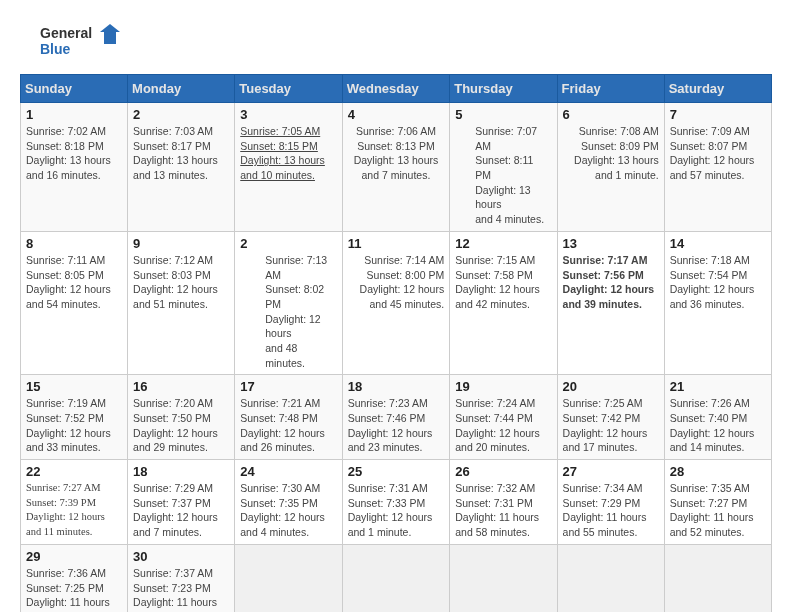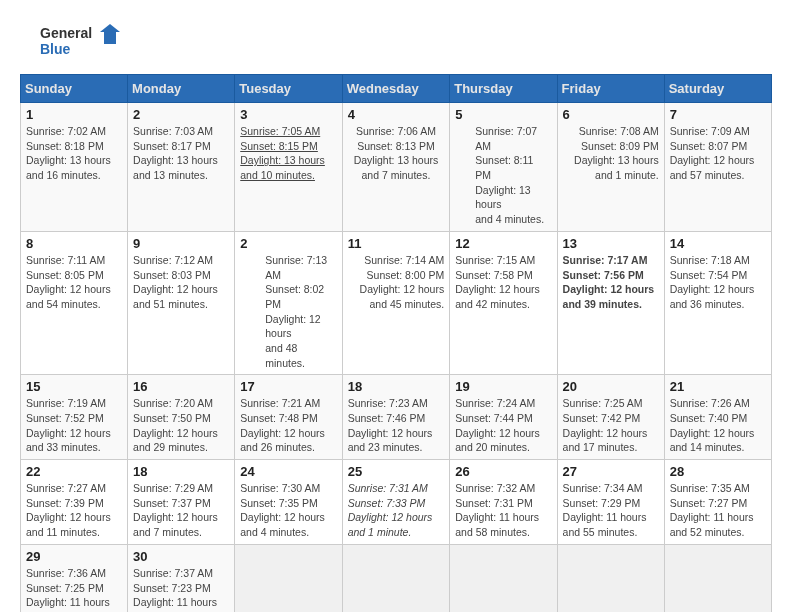--- a/index.html
+++ b/index.html
@@ -248,42 +248,42 @@
           <span class="day-num">21</span>
           <div class="day-info" style="white-space: pre-line;">Sunrise: 7:26 AM
 Sunset: 7:40 PM
 Daylight: 12 hours
 and 14 minutes.</div>
         </td>
       </tr>
       <tr>
         <td>
           <span class="day-num">22</span>
-          <div class="day-info" style="white-space: pre-line;">Sunrise: 7:27 AM
+          <div class="day-info" style="white-space: pre-line; font-family: Liberation Serif, serif;">Sunrise: 7:27 AM
 Sunset: 7:39 PM
 Daylight: 12 hours
 and 11 minutes.</div>
         </td>
         <td>
           <span class="day-num">18</span>
           <div class="day-info" style="white-space: pre-line;">Sunrise: 7:29 AM
 Sunset: 7:37 PM
 Daylight: 12 hours
 and 7 minutes.</div>
         </td>
         <td>
           <span class="day-num">24</span>
           <div class="day-info" style="white-space: pre-line;">Sunrise: 7:30 AM
 Sunset: 7:35 PM
 Daylight: 12 hours
 and 4 minutes.</div>
         </td>
         <td>
           <span class="day-num">25</span>
-          <div class="day-info" style="white-space: pre-line; font-style: italic;">Sunrise: 7:31 AM
+          <div class="day-info" style="white-space: pre-line;">Sunrise: 7:31 AM
 Sunset: 7:33 PM
 Daylight: 12 hours
 and 1 minute.</div>
         </td>
         <td>
           <span class="day-num">26</span>
           <div class="day-info" style="white-space: pre-line;">Sunrise: 7:32 AM
 Sunset: 7:31 PM
 Daylight: 11 hours
 and 58 minutes.</div>

